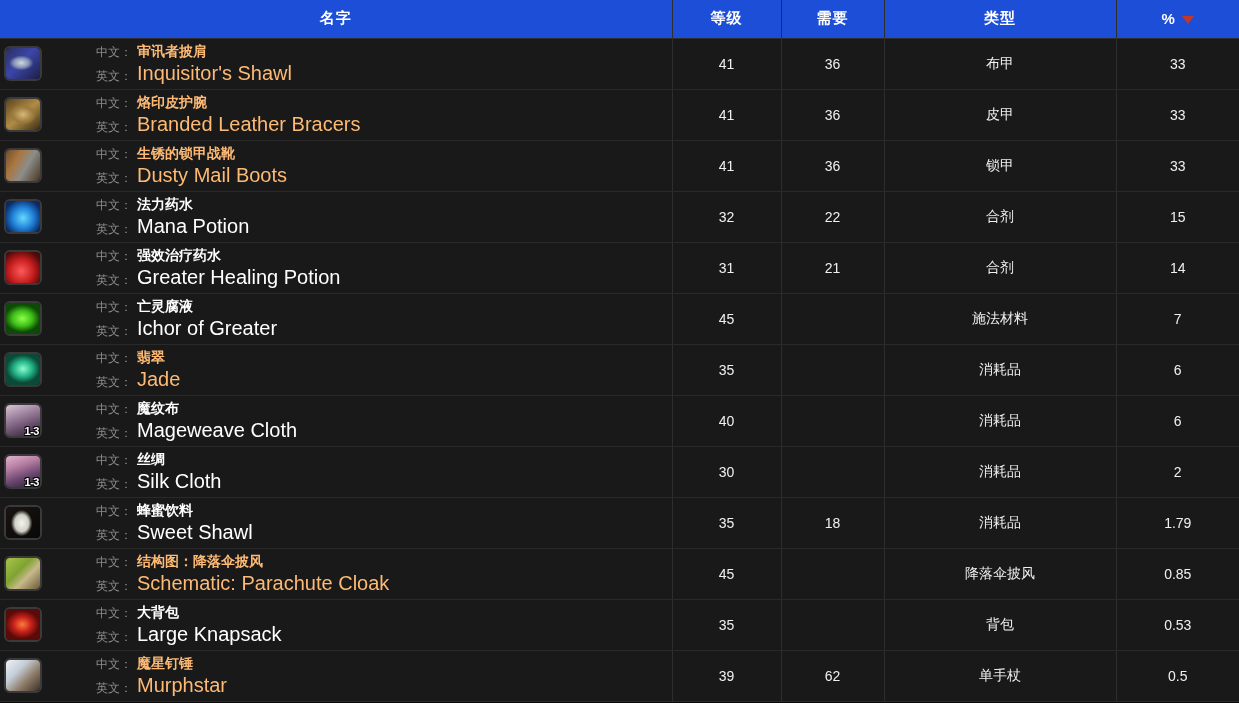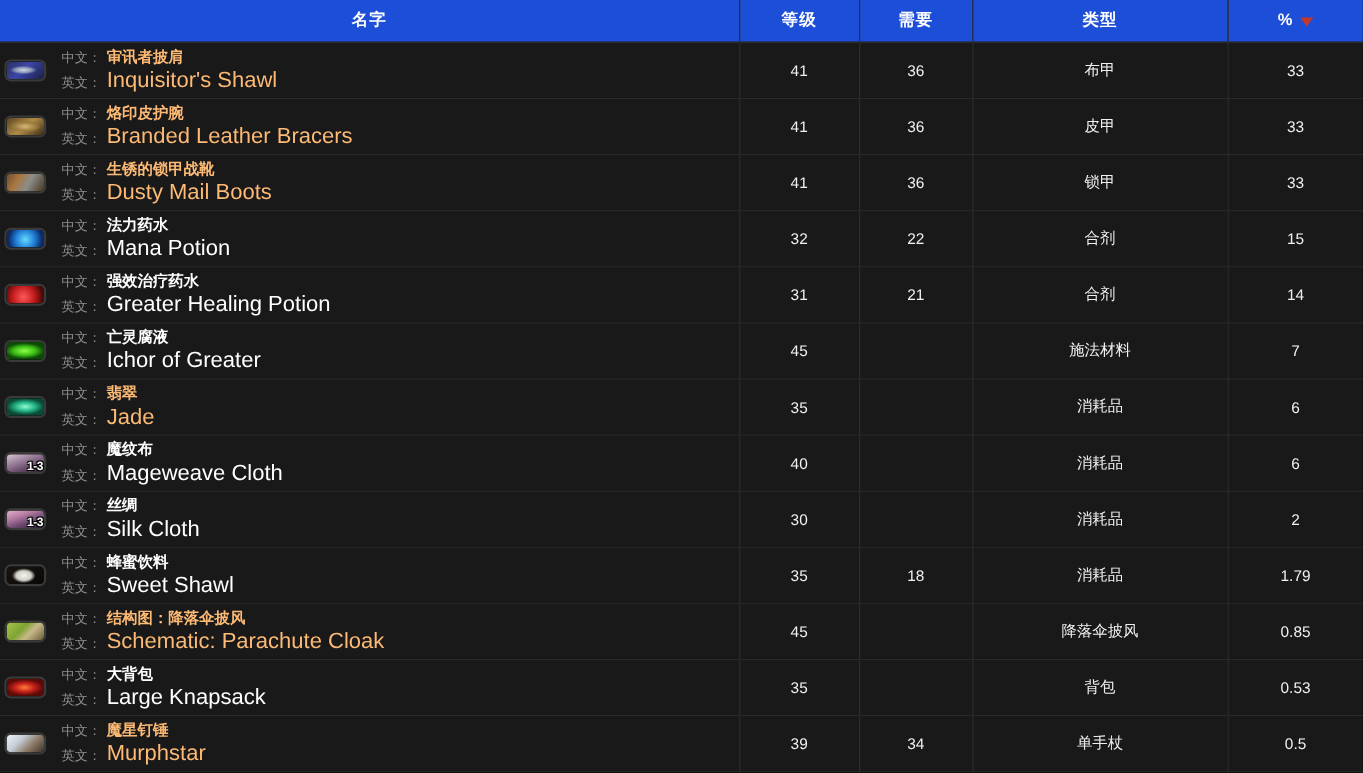--- a/index.html
+++ b/index.html
@@ -81,21 +81,21 @@
   .name-inner {
     display: flex;
     align-items: center;
     gap: 9px;
   }
 
   
   .icon-frame {
     position: relative;
     width: 38px;
-    height: 20px;
+    height: 35px;
     flex: 0 0 38px;
     border: 2px solid #3a3a3a;
     border-radius: 6px;
     background: #050505;
     overflow: hidden;
     box-shadow: inset 0 0 0 1px #111;
   }
   .icon-art {
     position: absolute;
     inset: 0;
@@ -118,20 +118,21 @@
   }
 
   
   .name-lines { display: flex; flex-direction: column; gap: 1px; }
   .name-line { display: flex; align-items: baseline; white-space: nowrap; }
   .lang-label {
     color: #8d8d8d;
     font-size: 12px;
     width: 46px;
     flex: 0 0 46px;
+    margin-left: 40px;
   }
   .lang-label.en { letter-spacing: 0; }
   .item-name-cn { font-size: 14px; font-weight: bold; }
   .item-name-en { font-size: 20px; text-align: center; }
 
   .q-common   { color: #ffffff; }
   .q-uncommon { color: #fdba74; }
 
   
   .art-shawl {
@@ -519,18 +520,18 @@
                 <span class="item-name-cn q-uncommon">魔星钉锤</span>
               </div>
               <div class="name-line">
                 <span class="lang-label en">英文：</span>
                 <span class="item-name-en q-uncommon">Murphstar</span>
               </div>
             </div>
           </div>
         </td>
         <td>39</td>
-        <td>34</td>
+        <td>62</td>
         <td>单手杖</td>
         <td>0.5</td>
       </tr>
     </tbody>
 </table>
 
 </body></html>

